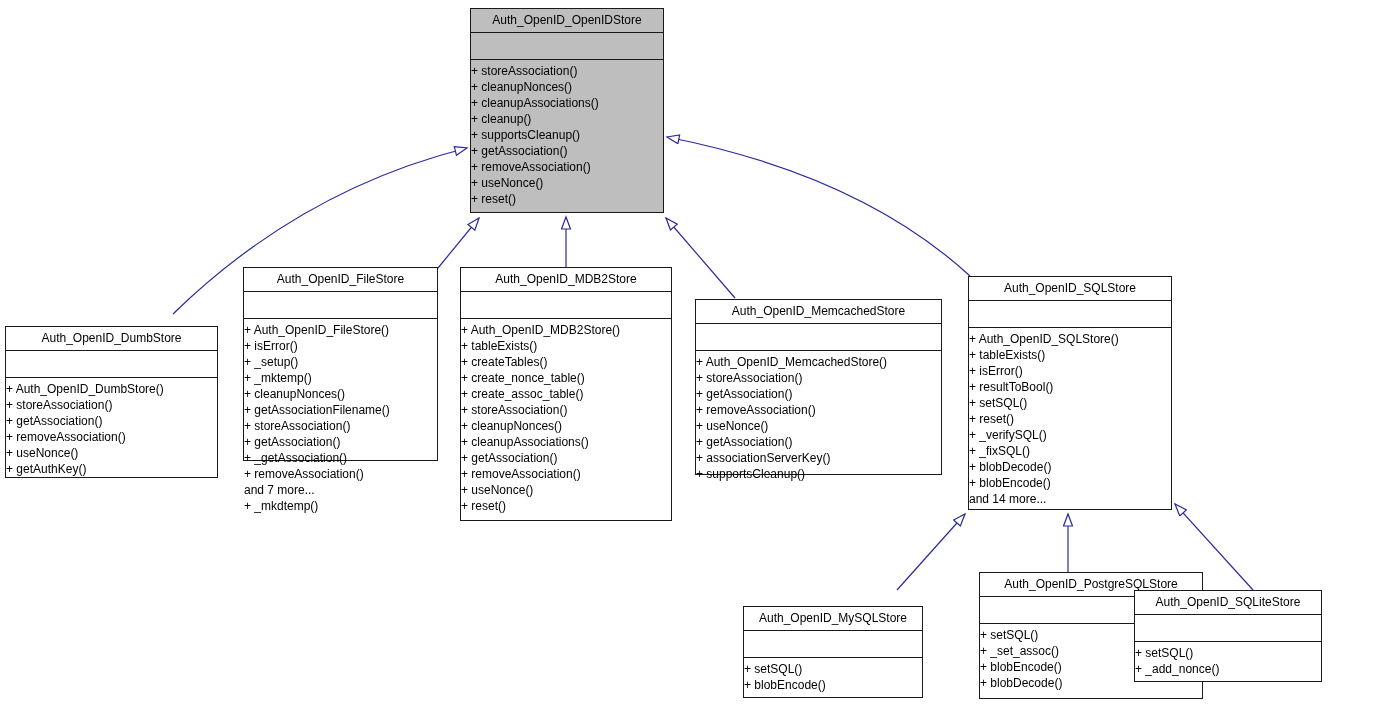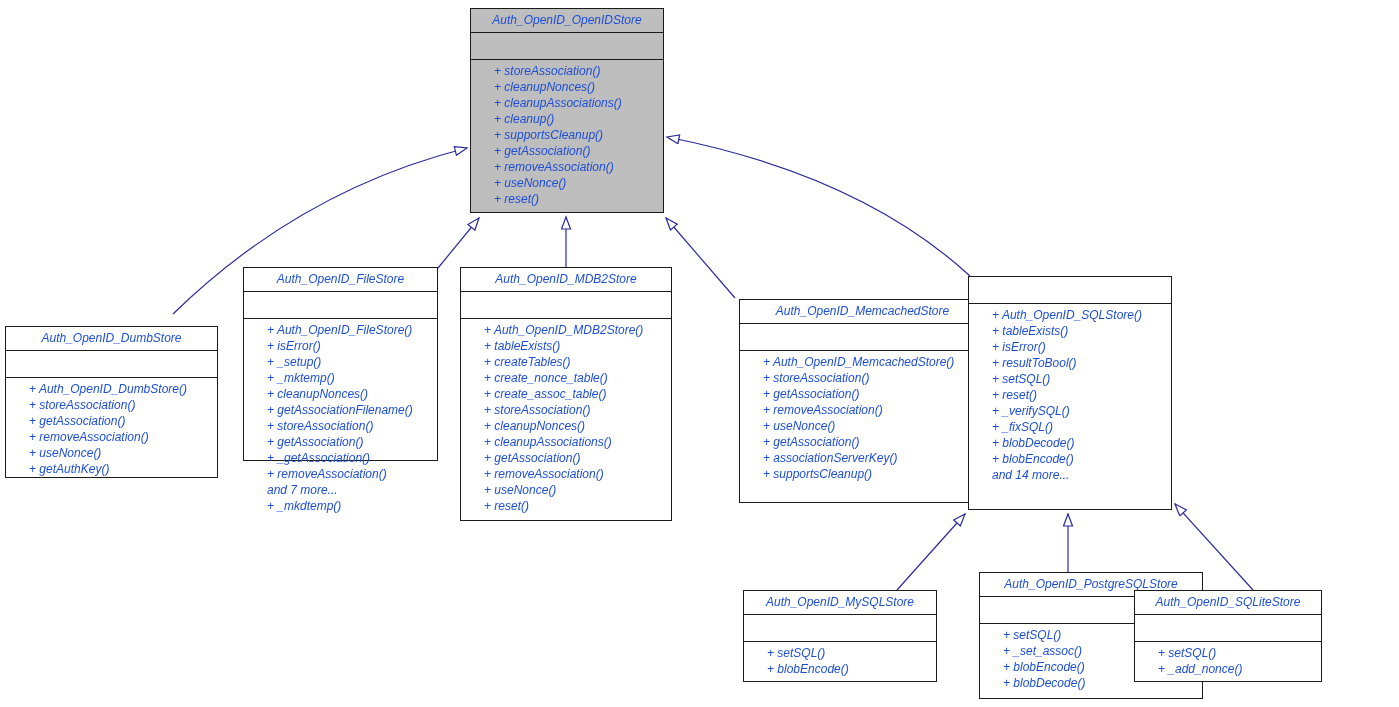--- a/index.html
+++ b/index.html
@@ -21,41 +21,40 @@
     top: 0;
     z-index: 1;
   }
   .class-box {
     position: absolute;
     box-sizing: border-box;
     border: 1px solid #1a1a1a;
     background: #ffffff;
     z-index: 2;
     font-size: 12px;
-    color: #1d4ed8;
+    color: #000000;
     cursor: pointer;
-    font-style: italic;
   }
   .class-box.highlighted {
     background: #bebebe;
   }
   .class-title {
     height: 23px;
     line-height: 23px;
     text-align: center;
     border-bottom: 1px solid #1a1a1a;
     white-space: nowrap;
     overflow: hidden;
   }
   .attr-compartment {
     height: 26px;
     border-bottom: 1px solid #1a1a1a;
   }
   .method-list {
-    padding: 3px 4px 0 23px;
+    padding: 3px 4px 0 0;
   }
   .method-item {
     line-height: 16px;
     white-space: nowrap;
     overflow: hidden;
   }
 </style>
 </head>
 <body>
 
@@ -131,51 +130,52 @@
         <div class="method-item">+ create_assoc_table()</div>
         <div class="method-item">+ storeAssociation()</div>
         <div class="method-item">+ cleanupNonces()</div>
         <div class="method-item">+ cleanupAssociations()</div>
         <div class="method-item">+ getAssociation()</div>
         <div class="method-item">+ removeAssociation()</div>
         <div class="method-item">+ useNonce()</div>
         <div class="method-item">+ reset()</div>
       </div>
     </div>
-    <div class="class-box" style="left: 695px; top: 299px; width: 247px; height: 204px; margin-left: 44px;">
+    <div class="class-box" style="left: 695px; top: 299px; width: 247px; height: 176px;">
       <div class="class-title">Auth_OpenID_MemcachedStore</div>
       <div class="attr-compartment"></div>
       <div class="method-list">
         <div class="method-item">+ Auth_OpenID_MemcachedStore()</div>
         <div class="method-item">+ storeAssociation()</div>
         <div class="method-item">+ getAssociation()</div>
         <div class="method-item">+ removeAssociation()</div>
         <div class="method-item">+ useNonce()</div>
         <div class="method-item">+ getAssociation()</div>
         <div class="method-item">+ associationServerKey()</div>
         <div class="method-item">+ supportsCleanup()</div>
       </div>
     </div>
     <div class="class-box" style="left: 968px; top: 276px; width: 204px; height: 234px;">
+      <div class="class-title">Auth_OpenID_SQLStore</div>
       <div class="attr-compartment"></div>
       <div class="method-list">
         <div class="method-item">+ Auth_OpenID_SQLStore()</div>
         <div class="method-item">+ tableExists()</div>
         <div class="method-item">+ isError()</div>
         <div class="method-item">+ resultToBool()</div>
         <div class="method-item">+ setSQL()</div>
         <div class="method-item">+ reset()</div>
         <div class="method-item">+ _verifySQL()</div>
         <div class="method-item">+ _fixSQL()</div>
         <div class="method-item">+ blobDecode()</div>
         <div class="method-item">+ blobEncode()</div>
         <div class="method-item">and 14 more...</div>
       </div>
     </div>
-    <div class="class-box" style="left: 743px; top: 590px; width: 194px; height: 92px;">
+    <div class="class-box" style="left: 743px; top: 606px; width: 180px; height: 92px;">
       <div class="class-title">Auth_OpenID_MySQLStore</div>
       <div class="attr-compartment"></div>
       <div class="method-list">
         <div class="method-item">+ setSQL()</div>
         <div class="method-item">+ blobEncode()</div>
       </div>
     </div>
     <div class="class-box" style="left: 958px; top: 572px; width: 224px; height: 127px; margin-left: 21px;">
       <div class="class-title">Auth_OpenID_PostgreSQLStore</div>
       <div class="attr-compartment"></div>

